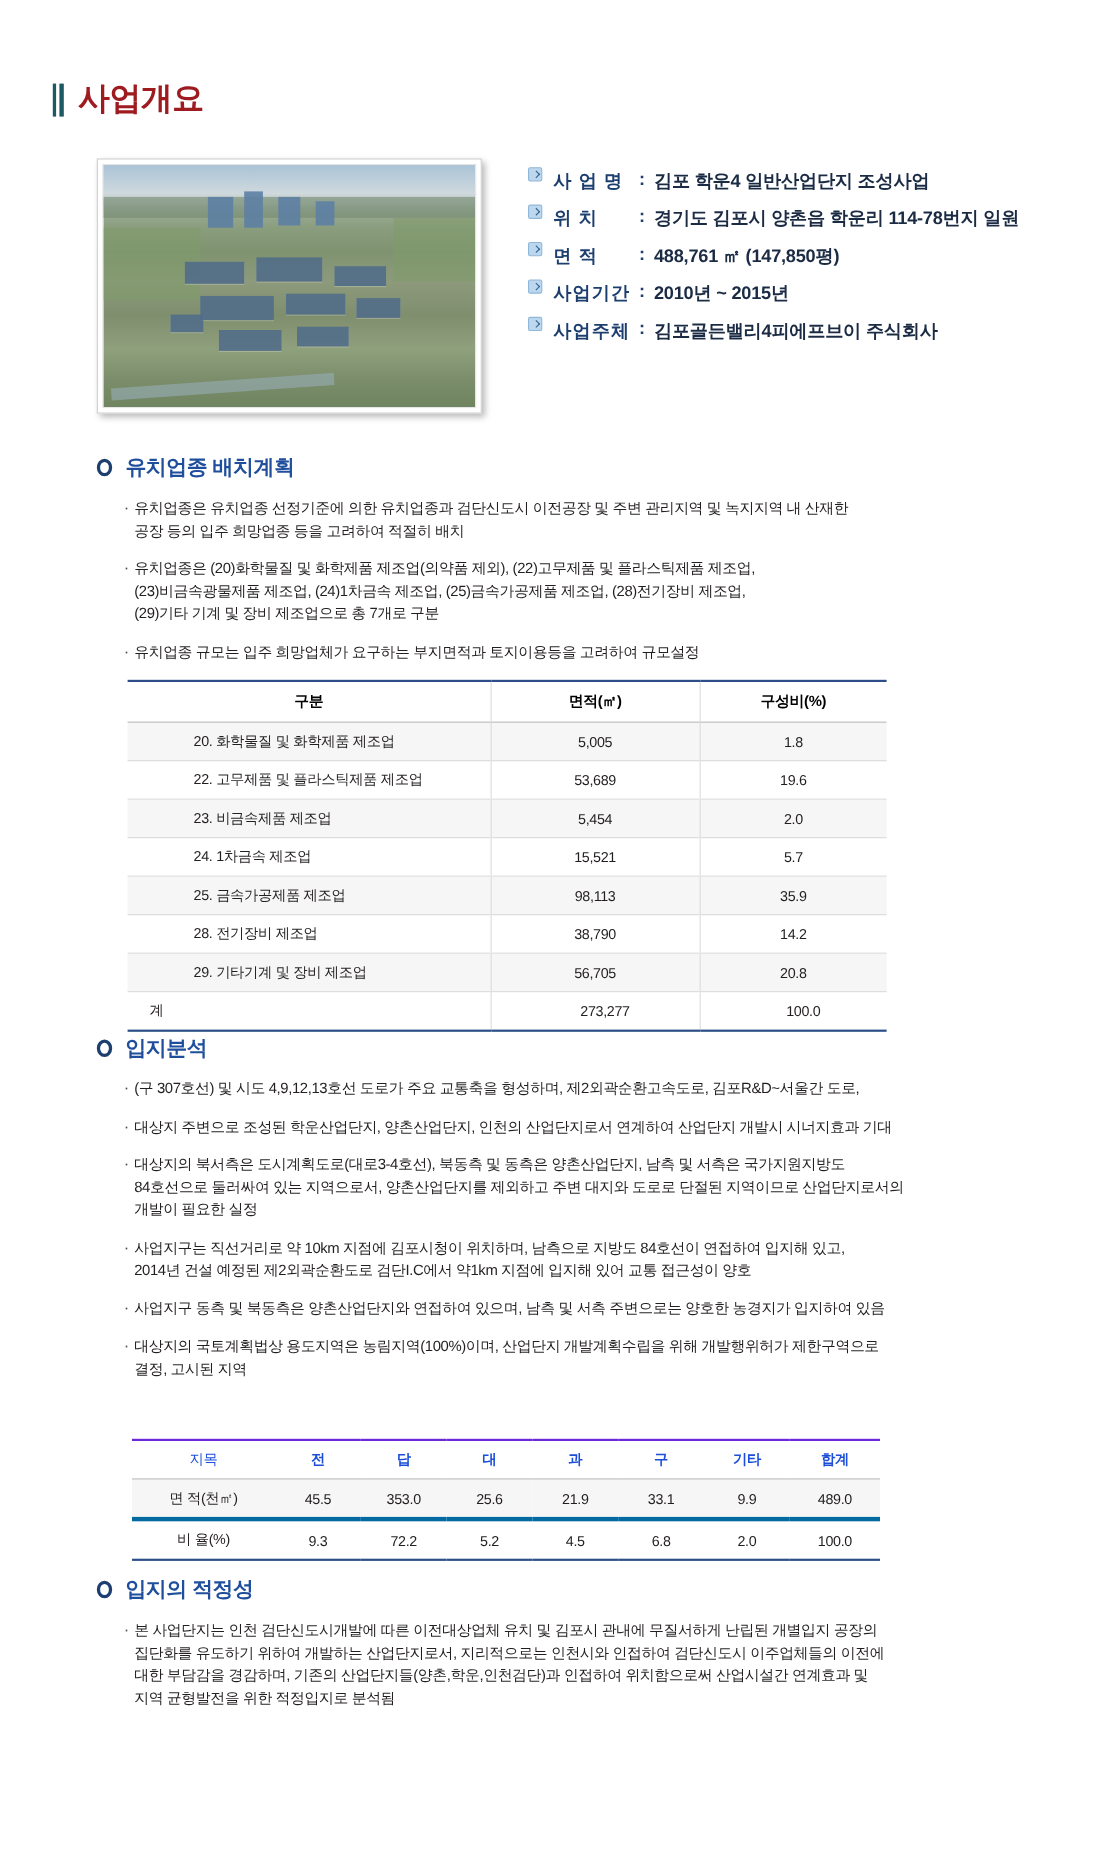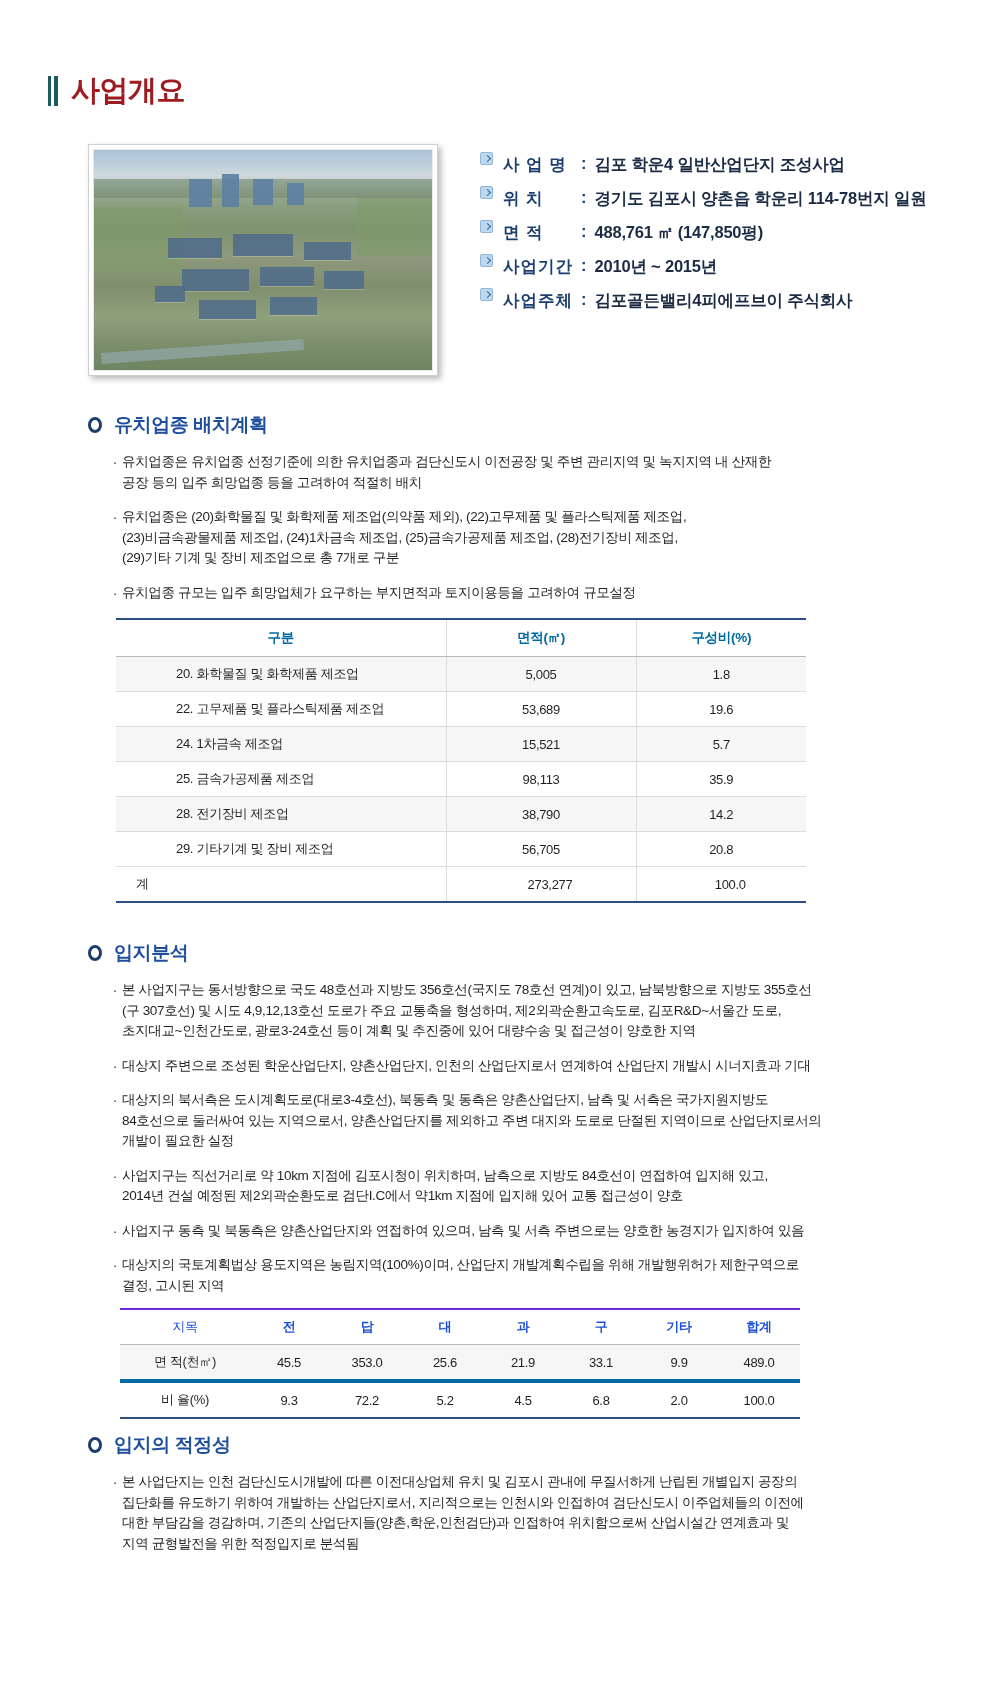--- a/index.html
+++ b/index.html
@@ -115,21 +115,21 @@
   }
   .bullet .btxt span { display: block; white-space: nowrap; }
 
   
   table { border-collapse: collapse; }
   .data-table { width: 690px; }
   .data-table th, .data-table td {
     font-size: 13px; color: #231f20; padding: 8px 6px; letter-spacing: -0.3px;
   }
   .data-table thead th {
-    color: #0369a1; font-weight: bold; font-size: 13.5px;
+    color: #000000; font-weight: bold; font-size: 13.5px;
     border-top: 2px solid #2b4f86;
     border-bottom: 1px solid #b9b9b9;
     padding: 9px 6px;
   }
   .data-table tbody td { border-bottom: 1px solid #dcdcdc; text-align: center; }
   .data-table tbody tr:nth-child(odd) td { background: #f6f6f6; }
   .data-table tbody tr.total-row td { background: #ffffff; border-bottom: 2px solid #2b4f86; padding-left: 24px; }
   .data-table td.colgubun { text-align: left; padding-left: 60px; }
   .data-table td.vsep, .data-table th.vsep { border-left: 1px solid #dcdcdc; }
 
@@ -261,20 +261,25 @@
         <td class="colgubun">20. 화학물질 및 화학제품 제조업</td>
         <td class="vsep">5,005</td>
         <td class="vsep">1.8</td>
       </tr>
       <tr>
         <td class="colgubun">22. 고무제품 및 플라스틱제품 제조업</td>
         <td class="vsep">53,689</td>
         <td class="vsep">19.6</td>
       </tr>
       <tr>
+        <td class="colgubun">23. 비금속제품 제조업</td>
+        <td class="vsep">5,454</td>
+        <td class="vsep">2.0</td>
+      </tr>
+      <tr>
         <td class="colgubun">24. 1차금속 제조업</td>
         <td class="vsep">15,521</td>
         <td class="vsep">5.7</td>
       </tr>
       <tr>
         <td class="colgubun">25. 금속가공제품 제조업</td>
         <td class="vsep">98,113</td>
         <td class="vsep">35.9</td>
       </tr>
       <tr>
@@ -299,23 +304,21 @@
 <div style="position:absolute;left:88px;top:940px;width:850px">
   <div class="section-head">
     <span class="ring"></span>
     <span class="section-title">입지분석</span>
   </div>
 
   <div class="bullets" style="margin-left:20px">
     <div class="bullet">
       <span class="dot">·</span>
       <span class="btxt">
-        <span>본 사업지구는 동서방향으로 국도 48호선과 지방도 356호선(국지도 78호선 연계)이 있고, 남북방향으로 지방도 355호선</span>
         <span>(구 307호선) 및 시도 4,9,12,13호선 도로가 주요 교통축을 형성하며, 제2외곽순환고속도로, 김포R&amp;D~서울간 도로,</span>
-        <span>초지대교~인천간도로, 광로3-24호선 등이 계획 및 추진중에 있어 대량수송 및 접근성이 양호한 지역</span>
       </span>
     </div>
     <div class="bullet">
       <span class="dot">·</span>
       <span class="btxt">
         <span>대상지 주변으로 조성된 학운산업단지, 양촌산업단지, 인천의 산업단지로서 연계하여 산업단지 개발시 시너지효과 기대</span>
       </span>
     </div>
     <div class="bullet">
       <span class="dot">·</span>

